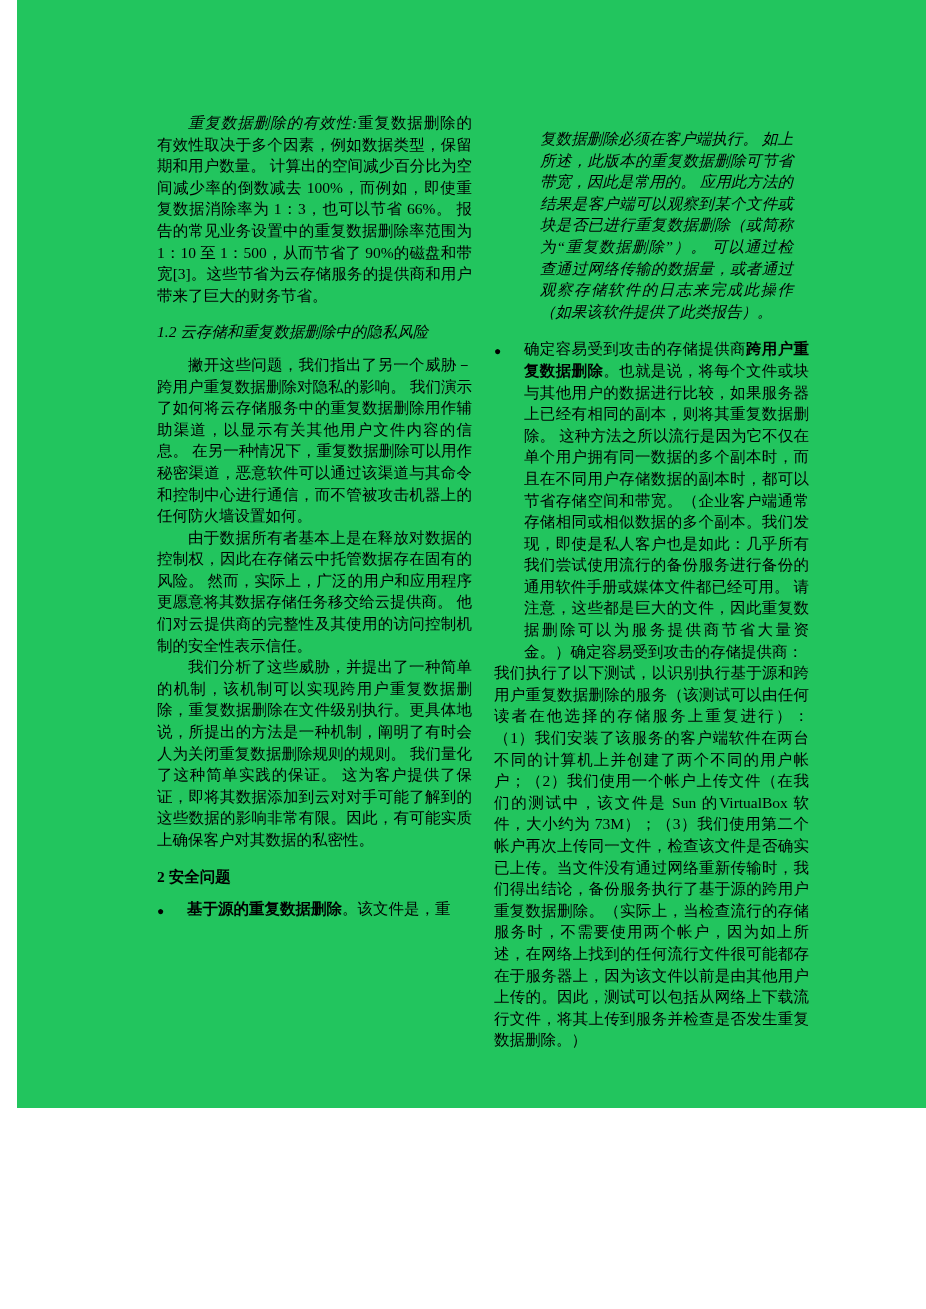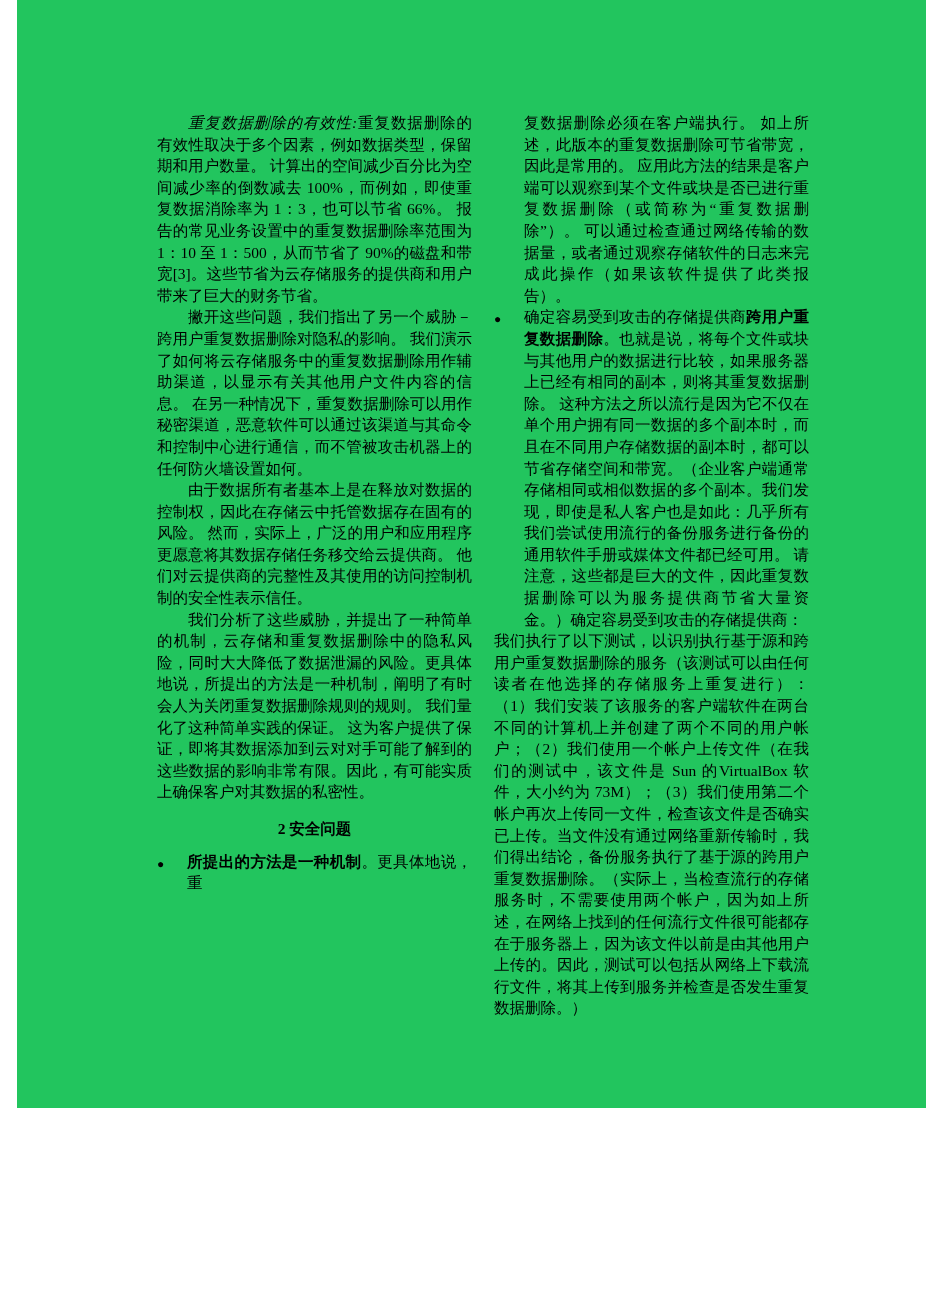--- a/index.html
+++ b/index.html
@@ -34,52 +34,54 @@
     width: 315px;
     font-size: 15.5px;
     line-height: 21.6px;
     text-align: justify;
     text-justify: inter-ideograph;
   }
   .para { margin: 0; }
   .para.indent { text-indent: 2em; }
   .heading { margin: 15px 0 11px; text-indent: 0; }
   .heading-italic { font-style: italic; text-align: left; }
-  .heading-center { font-weight: bold; text-align: center; }
+  .heading-center { font-weight: bold; }
   .bullet {
     position: relative;
     padding-left: 30px;
     margin: 0;
   }
   .bullet .marker {
     position: absolute;
     left: 0;
     top: 3px;
     font-size: 12px;
     font-style: normal;
   }
   .cont {
     padding-left: 30px;
-    margin: 0;
+    margin: 16px;
+    font-style: italic;
   }
   .seg-bold { font-weight: bold; }
   .seg-italic { font-style: italic; }
 </style>
 </head>
 <body>
 
 <div class="page">
   <div class="content">
     <div class="column">
         <div class="para indent"><span class="seg-italic">重复数据删除的有效性:</span><span>重复数据删除的有效性取决于多个因素，例如数据类型，保留期和用户数量。 计算出的空间减少百分比为空间减少率的倒数减去 100%，而例如，即使重复数据消除率为 1：3，也可以节省 66%。 报告的常见业务设置中的重复数据删除率范围为 1：10 至 1：500，从而节省了 90%的磁盘和带宽[3]。这些节省为云存储服务的提供商和用户带来了巨大的财务节省。</span></div>
+        <div class="heading heading-italic"><span>1.2 云存储和重复数据删除中的隐私风险</span></div>
         <div class="para indent"><span>撇开这些问题，我们指出了另一个威胁－跨用户重复数据删除对隐私的影响。 我们演示了如何将云存储服务中的重复数据删除用作辅助渠道，以显示有关其他用户文件内容的信息。 在另一种情况下，重复数据删除可以用作秘密渠道，恶意软件可以通过该渠道与其命令和控制中心进行通信，而不管被攻击机器上的任何防火墙设置如何。</span></div>
         <div class="para indent"><span>由于数据所有者基本上是在释放对数据的控制权，因此在存储云中托管数据存在固有的风险。 然而，实际上，广泛的用户和应用程序更愿意将其数据存储任务移交给云提供商。 他们对云提供商的完整性及其使用的访问控制机制的安全性表示信任。</span></div>
-        <div class="para indent"><span>我们分析了这些威胁，并提出了一种简单的机制，云存储和重复数据删除中的隐私风险，同时大大降低了数据泄漏的风险。更具体地说，所提出的方法是一种机制，阐明了有时会人为关闭重复数据删除规则的规则。 我们量化了这种简单实践的保证。 这为客户提供了保证，即将其数据添加到云对对手可能了解到的这些数据的影响非常有限。因此，有可能实质上确保客户对其数据的私密性。</span></div>
+        <div class="para indent"><span>我们分析了这些威胁，并提出了一种简单的机制，该机制可以实现跨用户重复数据删除，重复数据删除在文件级别执行。更具体地说，所提出的方法是一种机制，阐明了有时会人为关闭重复数据删除规则的规则。 我们量化了这种简单实践的保证。 这为客户提供了保证，即将其数据添加到云对对手可能了解到的这些数据的影响非常有限。因此，有可能实质上确保客户对其数据的私密性。</span></div>
         <div class="heading heading-center"><span>2 安全问题</span></div>
-        <div class="bullet"><span class="marker">●</span><span class="seg-bold">所提出的方法是一种机制</span><span>。更具体地说，重</span></div>
+        <div class="bullet"><span class="marker">●</span><span class="seg-bold">基于源的重复数据删除</span><span>。该文件是，重</span></div>
       </div>
     <div class="column">
         <div class="cont"><span>复数据删除必须在客户端执行。 如上所述，此版本的重复数据删除可节省带宽，因此是常用的。 应用此方法的结果是客户端可以观察到某个文件或块是否已进行重复数据删除（或简称为“重复数据删除”）。 可以通过检查通过网络传输的数据量，或者通过观察存储软件的日志来完成此操作（如果该软件提供了此类报告）。</span></div>
         <div class="bullet"><span class="marker">●</span><span>确定容易受到攻击的存储提供商</span><span class="seg-bold">跨用户重复数据删除</span><span>。也就是说，将每个文件或块与其他用户的数据进行比较，如果服务器上已经有相同的副本，则将其重复数据删除。 这种方法之所以流行是因为它不仅在单个用户拥有同一数据的多个副本时，而且在不同用户存储数据的副本时，都可以节省存储空间和带宽。（企业客户端通常存储相同或相似数据的多个副本。我们发现，即使是私人客户也是如此：几乎所有我们尝试使用流行的备份服务进行备份的通用软件手册或媒体文件都已经可用。 请注意，这些都是巨大的文件，因此重复数据删除可以为服务提供商节省大量资金。）确定容易受到攻击的存储提供商：</span></div>
         <div class="para"><span>我们执行了以下测试，以识别执行基于源和跨用户重复数据删除的服务（该测试可以由任何读者在他选择的存储服务上重复进行）：（1）我们安装了该服务的客户端软件在两台不同的计算机上并创建了两个不同的用户帐户；（2）我们使用一个帐户上传文件（在我们的测试中，该文件是 Sun 的VirtualBox 软件，大小约为 73M）；（3）我们使用第二个帐户再次上传同一文件，检查该文件是否确实已上传。当文件没有通过网络重新传输时，我们得出结论，备份服务执行了基于源的跨用户重复数据删除。（实际上，当检查流行的存储服务时，不需要使用两个帐户，因为如上所述，在网络上找到的任何流行文件很可能都存在于服务器上，因为该文件以前是由其他用户上传的。因此，测试可以包括从网络上下载流行文件，将其上传到服务并检查是否发生重复数据删除。）</span></div>
       </div>
   </div>
 </div>
 
 </body></html>

